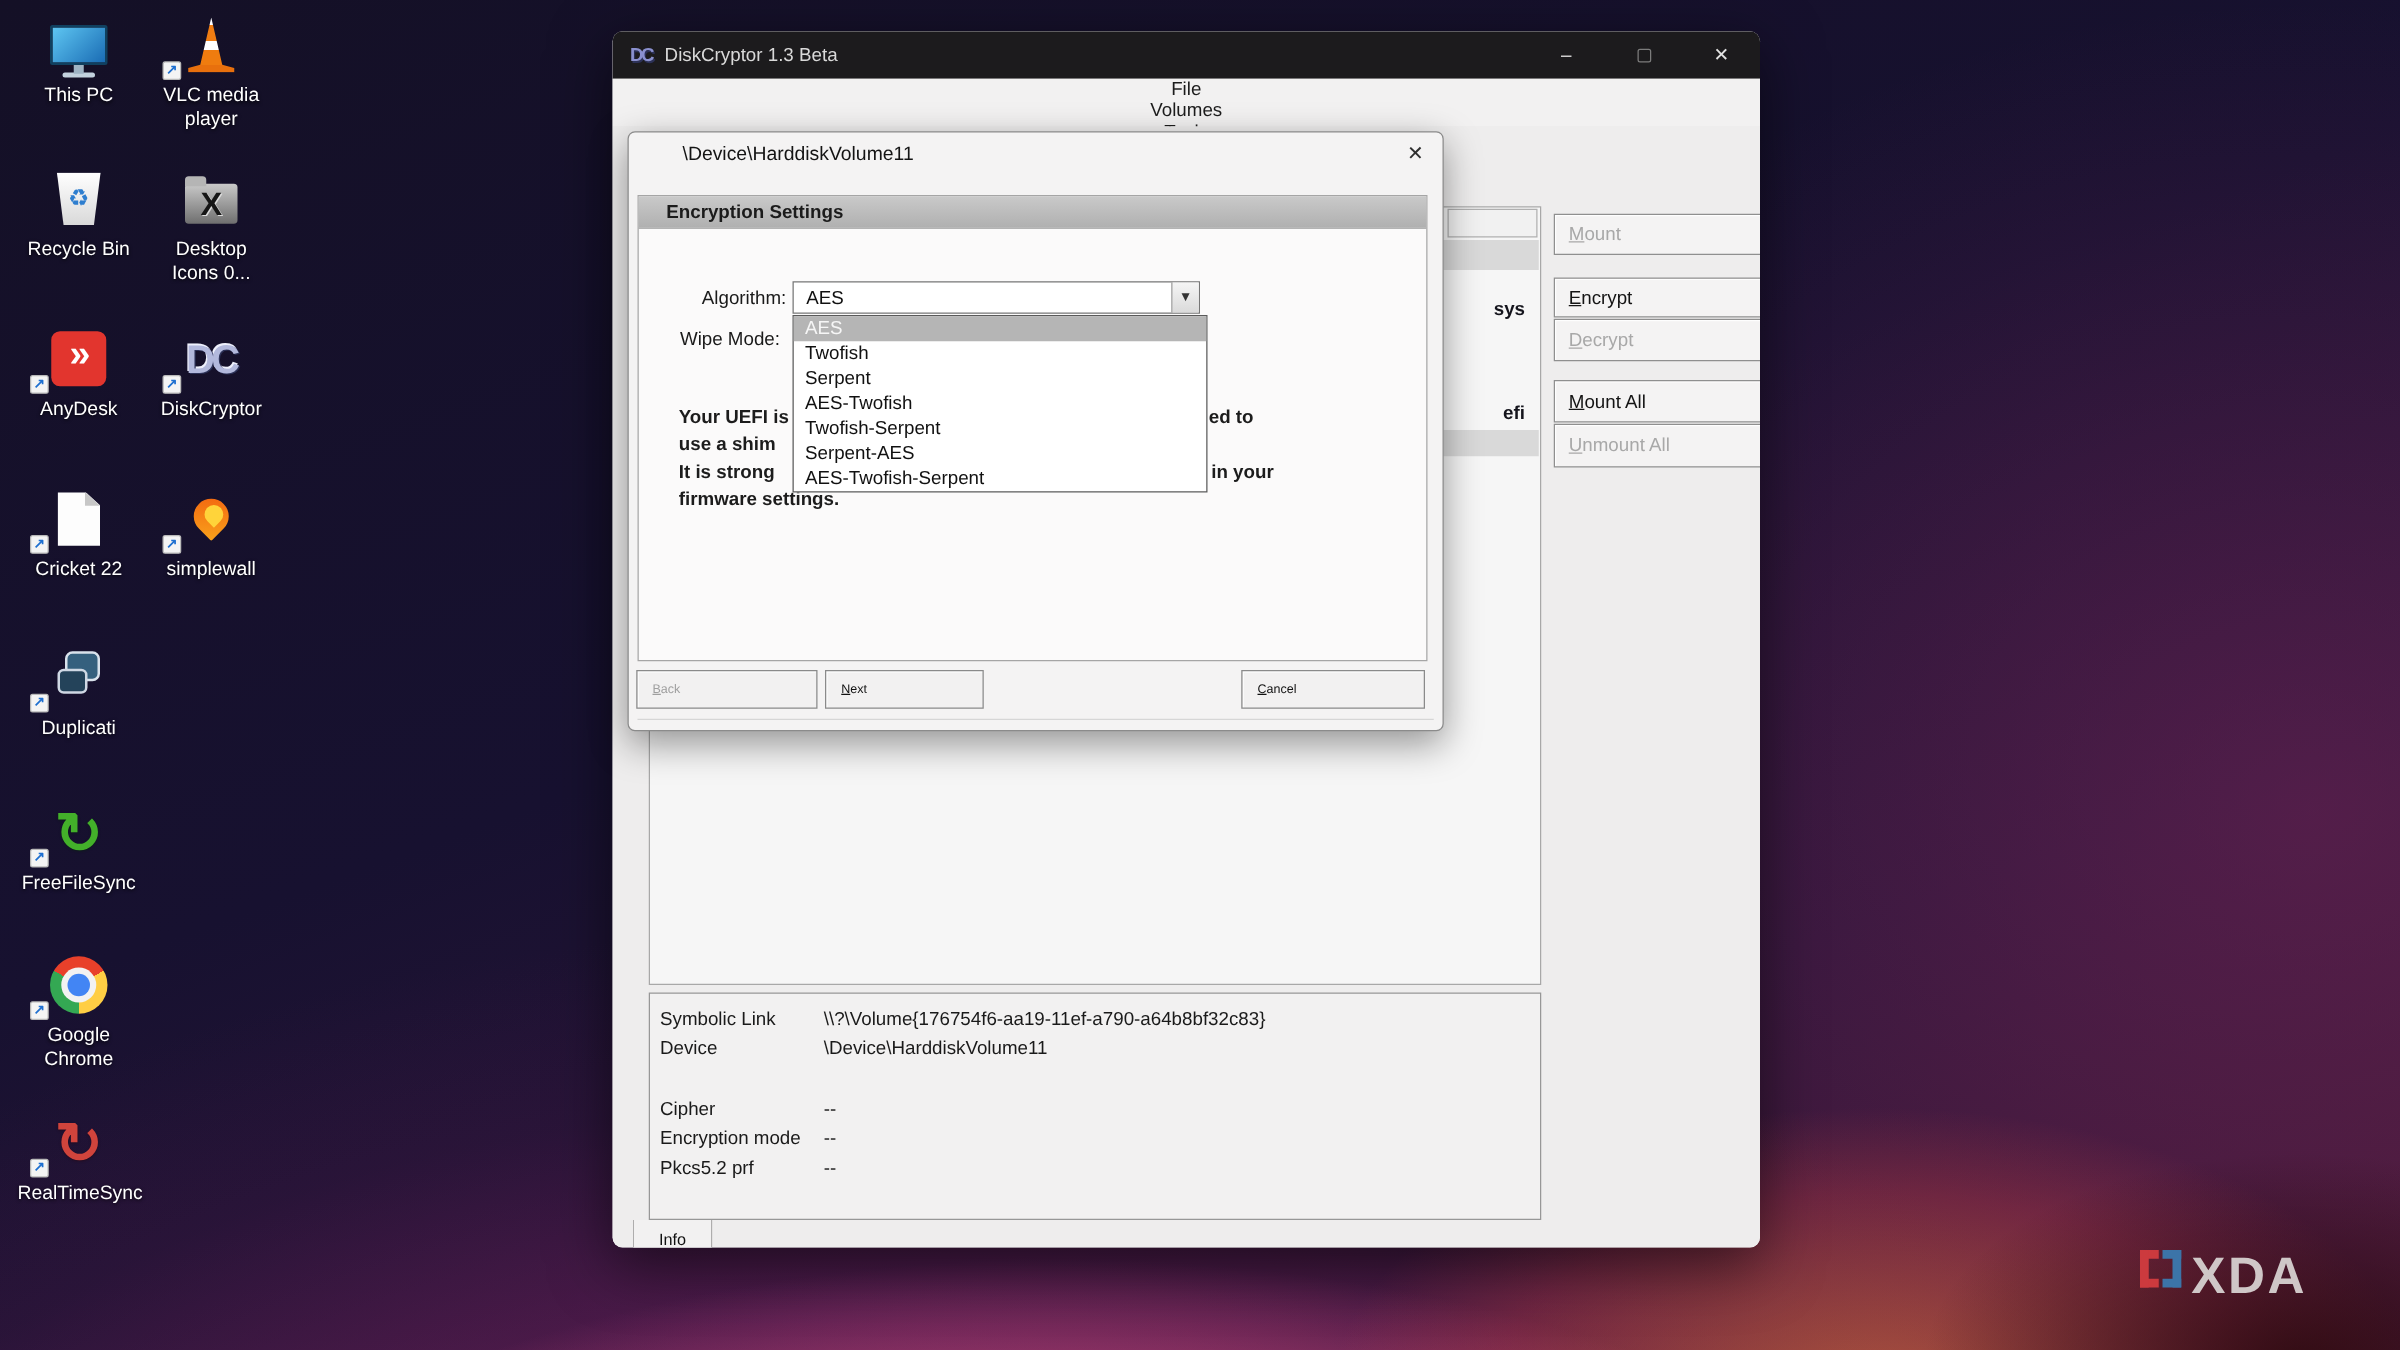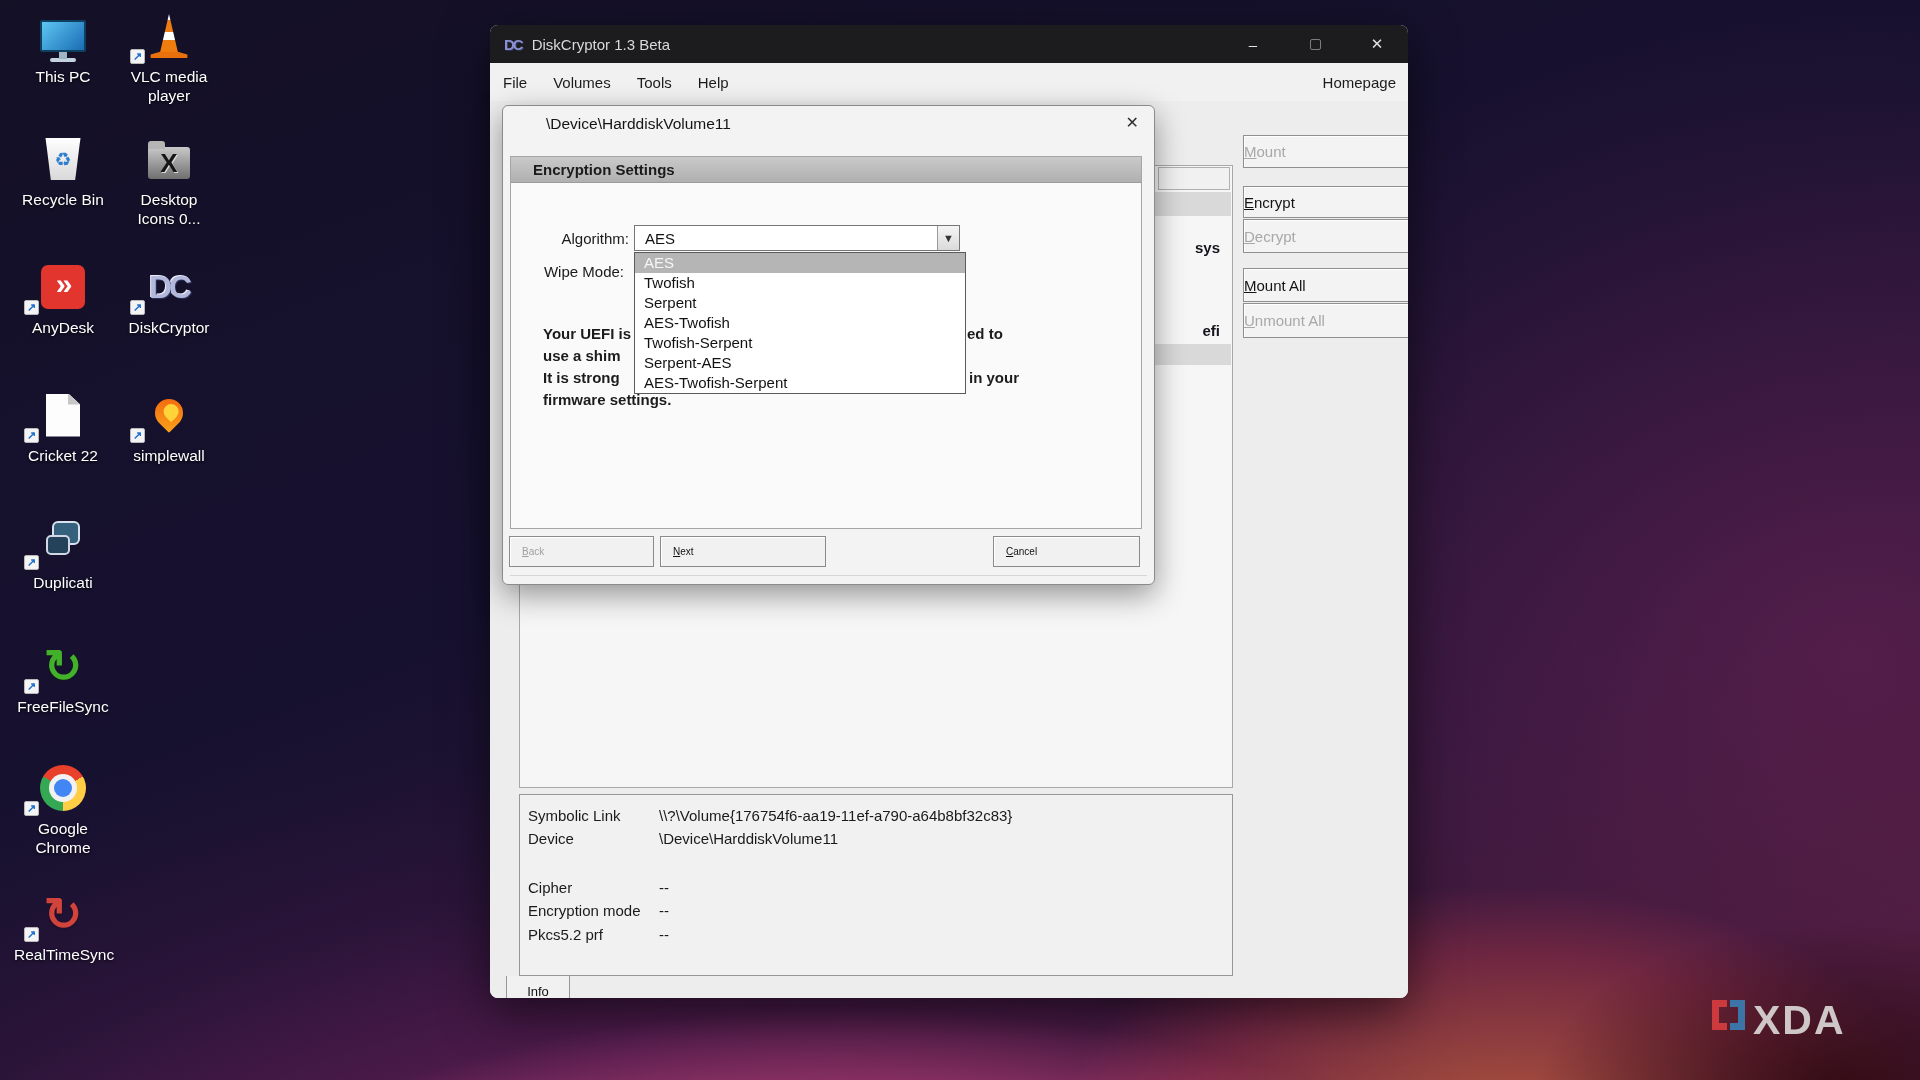--- a/index.html
+++ b/index.html
@@ -67,37 +67,37 @@
          box-shadow:0 14px 48px rgba(0,0,0,.55); overflow:hidden; background:#eeeded; }
   .titlebar { position:absolute; left:0; top:0; width:100%; height:38px; background:#1c1b1d; color:#dedede;
               display:flex; align-items:center; }
   .app-ico { margin-left:14px; font-size:15px; font-weight:900; letter-spacing:-2px; color:#8a90cf;
              text-shadow:1px 1px 0 #2c3157; }
   .app-title { margin-left:10px; font-size:15px; color:#d9d9d9; }
   .caption-btns { margin-left:auto; display:flex; height:100%; }
   .cap-btn { width:62px; display:flex; align-items:center; justify-content:center; font-size:15px; color:#e3e3e3; }
   .cap-box { width:11px; height:11px; border:1.5px solid #7c7c7c; border-radius:2px; }
   .menubar { position:absolute; left:0; top:38px; width:100%; height:38px; background:#f2f1f1; display:flex;
-             align-items:center; font-size:15px; color:#1c1c1c; }
+             align-items:center; font-size:15px; color:#1c1c1c;flex-direction:column; }
   .menu-item { padding:0 13px; }
   .menu-right { margin-left:auto; padding-right:12px; }
   .client { position:absolute; left:0; top:76px; width:100%; height:897px; background:#eeeded; }
 
   
   .vlist { position:absolute; left:29px; top:64px; width:714px; height:623px; background:#f6f6f6; border:1px solid #a8a8a8; }
   .vlist .hdr-cell { position:absolute; right:2px; top:1px; width:72px; height:23px; background:#f1f1f1; border:1px solid #b0b0b0; }
   .vlist .band1 { position:absolute; left:1px; right:1px; top:26px; height:24px; background:#d9d9d9; }
   .vlist .row-sys { position:absolute; right:12px; top:73px; font-weight:bold; font-size:15px; color:#14141c; }
   .vlist .row-efi { position:absolute; right:12px; top:156px; font-weight:bold; font-size:15px; color:#14141c; }
   .vlist .band2 { position:absolute; left:1px; right:1px; top:178px; height:21px; background:#d9d9d9; }
 
   
   .side-btn { position:absolute; left:753px; width:183px; background:#f4f3f3; border:1px solid #8f8f8f;
               box-shadow:inset 1px 1px 0 rgba(255,255,255,.9); font-size:15px; display:flex; align-items:center;
-              color:#141414; }
+              padding-left:11px; color:#141414;margin-top:36px; }
   .side-btn.disabled { color:#a8a8a8; }
 
   
   .info-panel { position:absolute; left:29px; top:693px; width:714px; height:182px; background:#f2f1f1; border:1px solid #979797; }
   .inf-row { position:absolute; left:8px; font-size:15px; color:#1a1a1a; display:flex; }
   .inf-lab { width:131px; }
   .info-tab { position:absolute; left:16px; top:875px; width:64px; height:32px; background:#f2f1f1;
               border:1px solid #979797; border-top:none; border-radius:0 0 5px 5px; font-size:13px; color:#111;
               display:flex; align-items:center; justify-content:center; }
 
@@ -336,21 +336,21 @@
     <div class="dd-item">Serpent</div>
     <div class="dd-item">AES-Twofish</div>
     <div class="dd-item">Twofish-Serpent</div>
     <div class="dd-item">Serpent-AES</div>
     <div class="dd-item">AES-Twofish-Serpent</div>
   </div>
 
   <div class="dlg-btn disabled" style="left:6px;width:145px">
     <span><u>B</u>ack</span>
     </div>
-  <div class="dlg-btn" style="left:157px;width:166px">
+  <div class="dlg-btn" style="left:157px;width:127px">
     <span><u>N</u>ext</span>
     </div>
   <div class="dlg-btn" style="left:490px;width:147px">
     <span><u>C</u>ancel</span>
     </div>
   <div class="dlg-footline"></div>
 </div>
 
 <div class="xda">
   <div class="xb l"></div>

